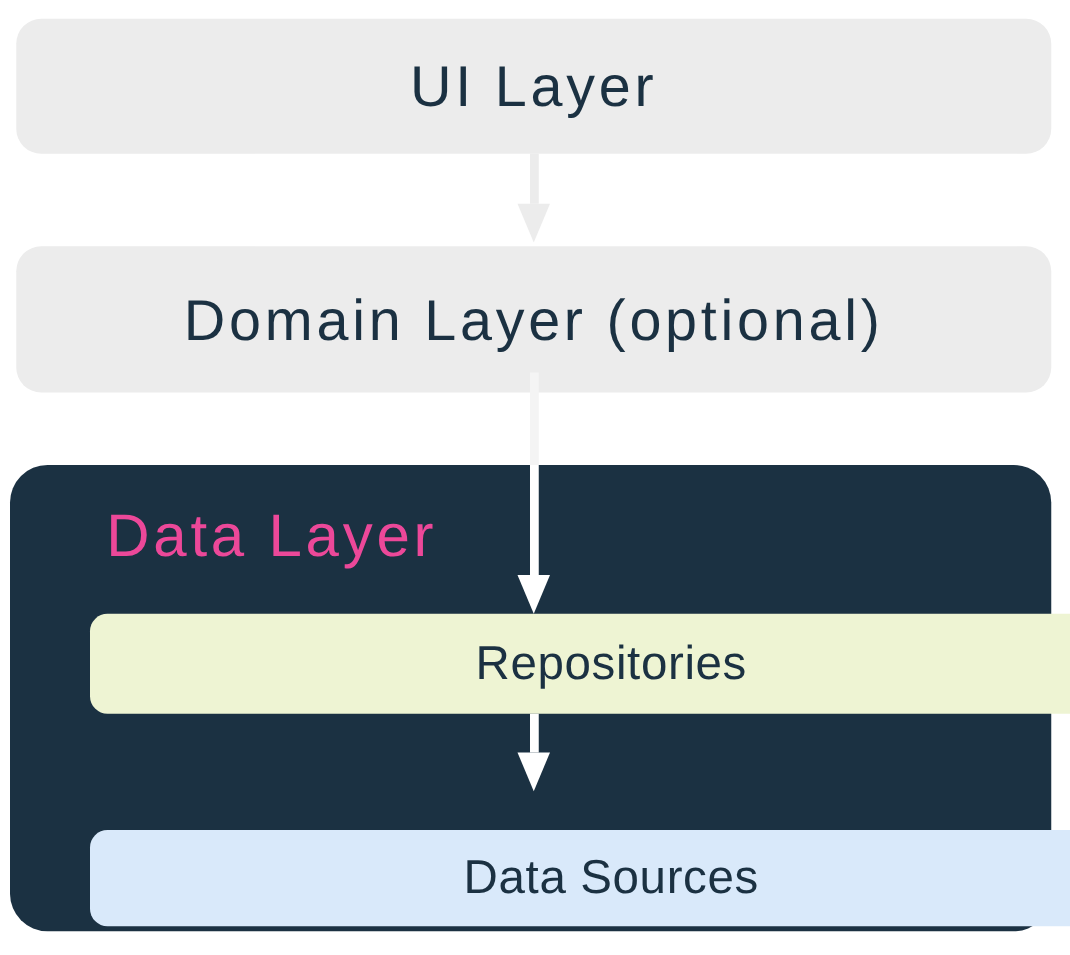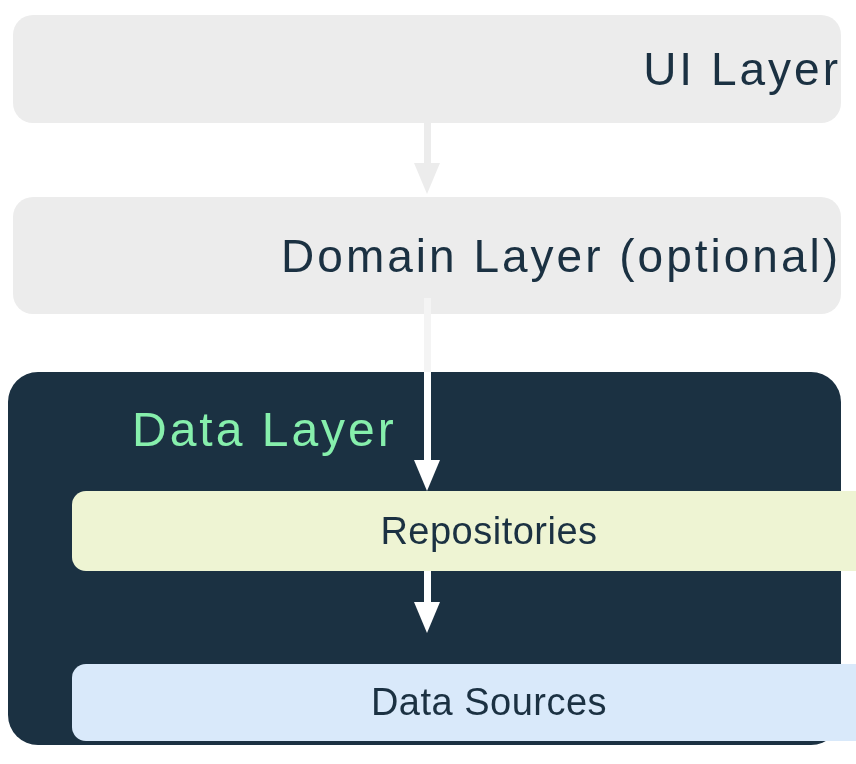--- a/index.html
+++ b/index.html
@@ -12,21 +12,21 @@
     position: relative;
     width: 856px;
     height: 764px;
     background: #FFFFFF;
     overflow: hidden;
   }
   .box {
     position: absolute;
     display: flex;
     align-items: center;
-    justify-content: flex-end;
+    justify-content: center;
     box-sizing: border-box;
   }
   .layer-light {
     left: 13px;
     width: 828px;
     height: 108px;
     background: #ECECEC;
     border-radius: 20px;
   }
   .layer-light .label {
@@ -46,23 +46,22 @@
     height: 373px;
     background: #1B3142;
     border-radius: 30px;
   }
   .data-layer-title {
     position: absolute;
     left: 77px;
     top: 30px;
     font-size: 48px;
     letter-spacing: 3px;
-    color: #86efac;
+    color: #ec4899;
     white-space: nowrap;
-    margin-left: 47px;
   }
   .inner-box {
     position: absolute;
     left: 64px;
     width: 834px;
     border-radius: 14px;
     display: flex;
     align-items: center;
     justify-content: center;
   }

